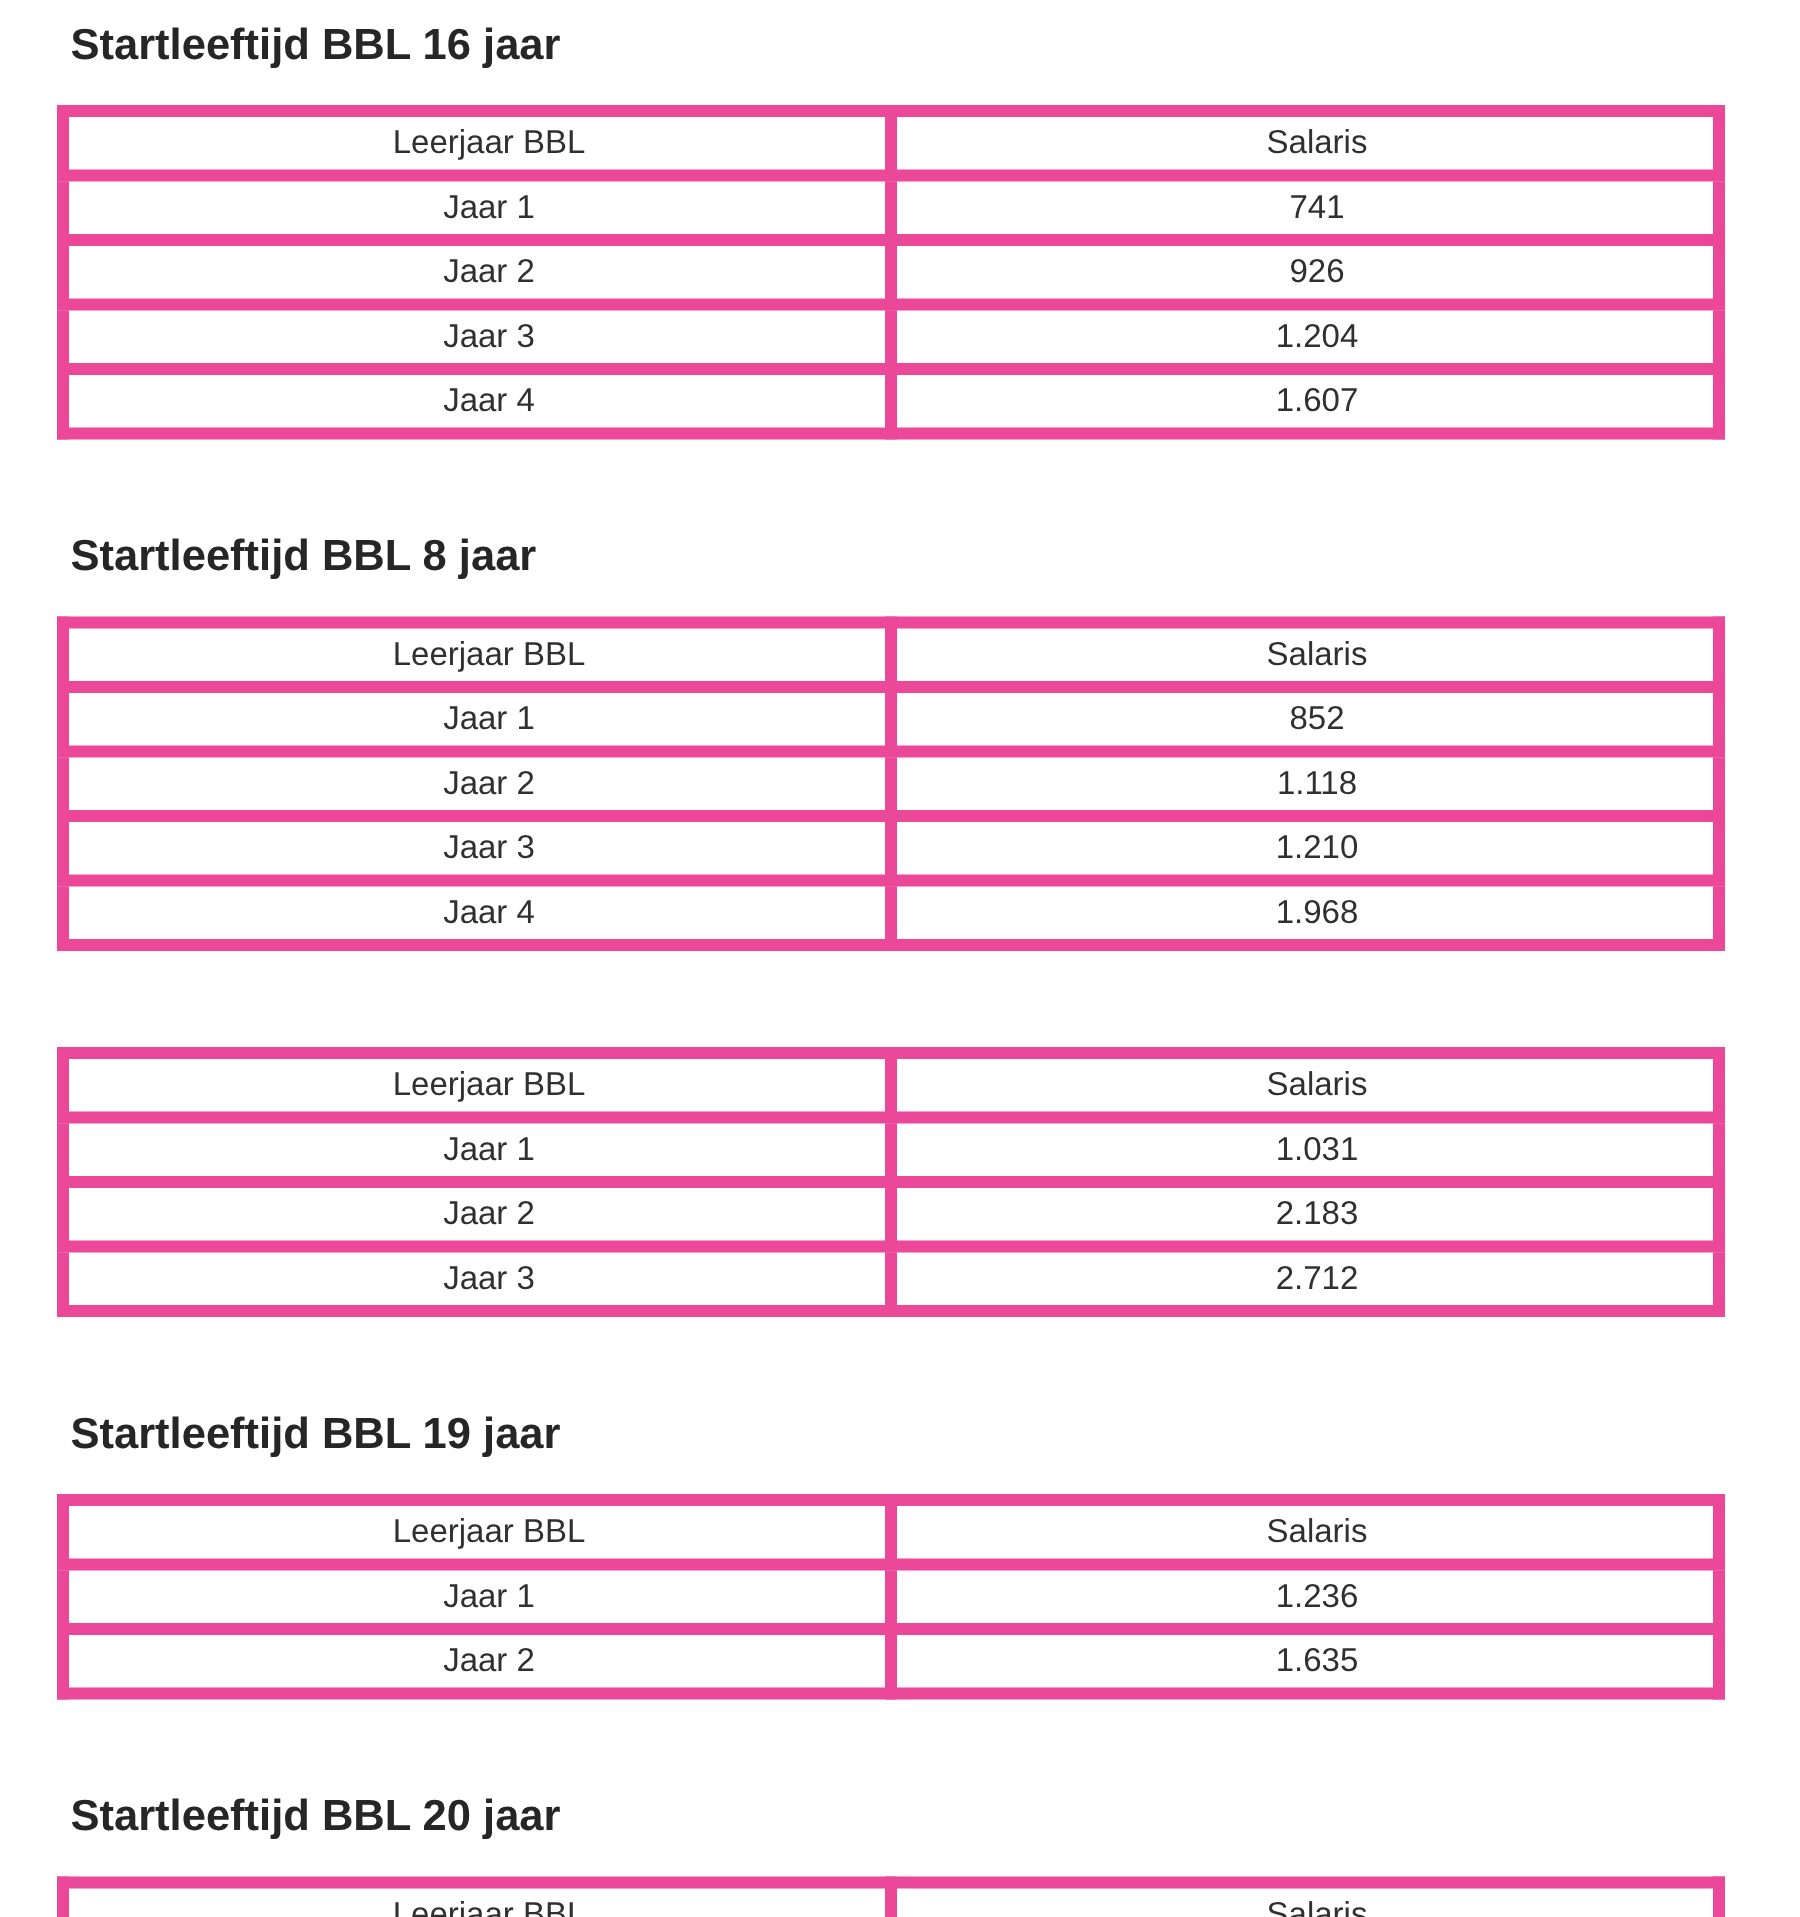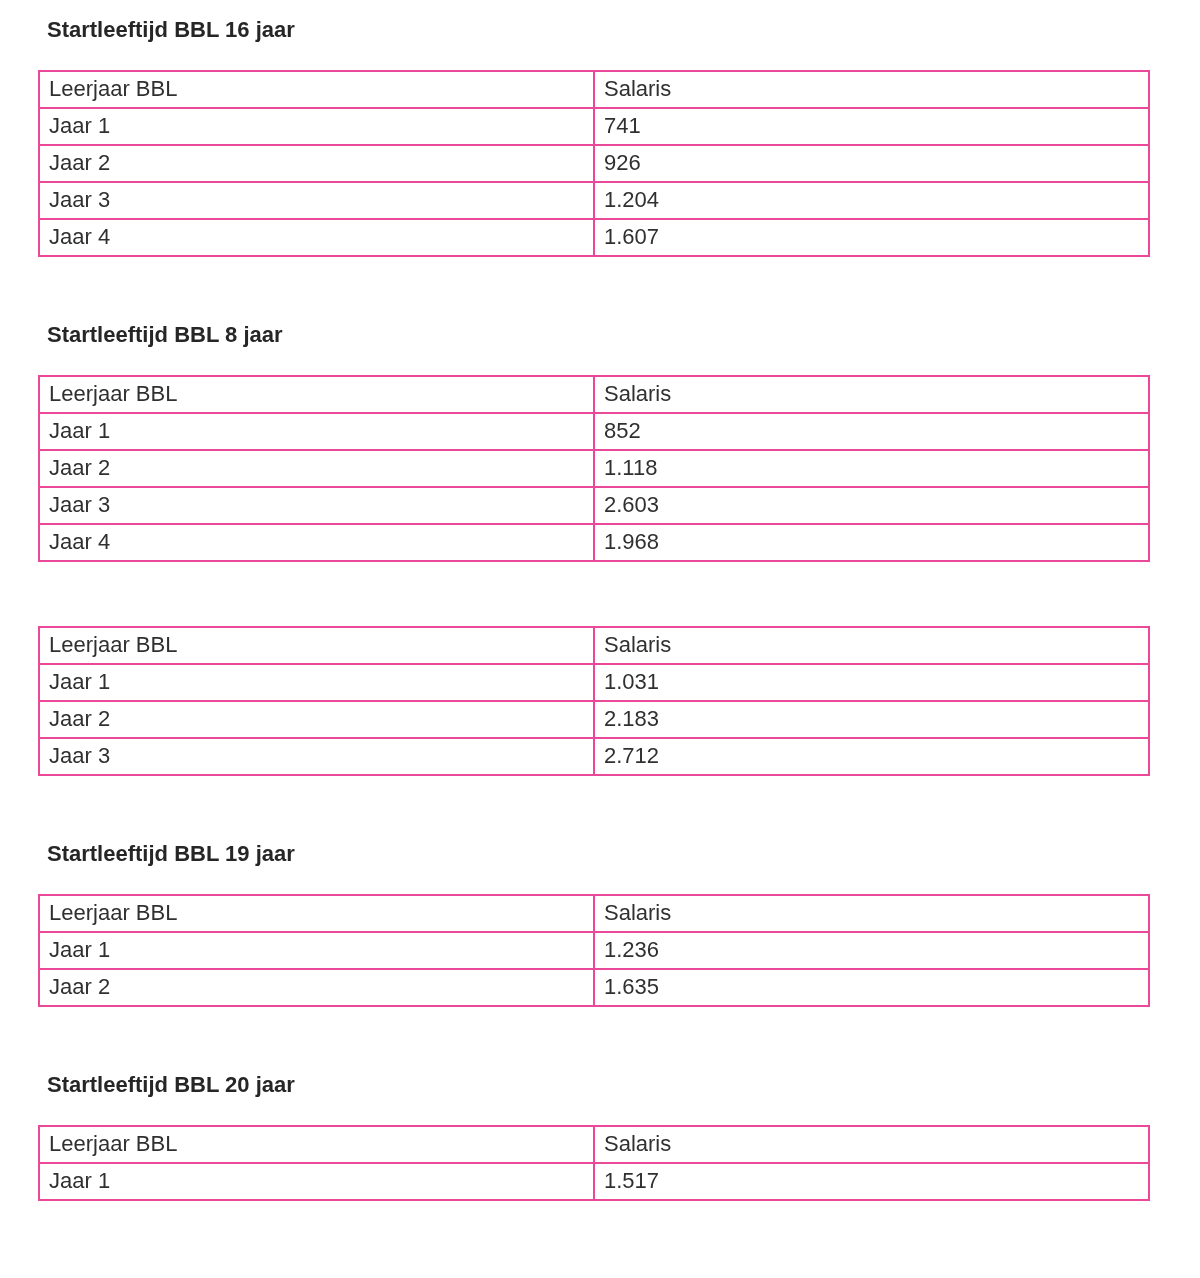--- a/index.html
+++ b/index.html
@@ -17,41 +17,41 @@
     background: #ffffff;
     overflow: hidden;
   }
   .bbl-section {
     margin: 0 0 64px 0;
   }
   .bbl-section:last-child {
     margin-bottom: 0;
   }
   .section-title {
-    font-size: 22px;
+    font-size: 29px;
     line-height: 28px;
     font-weight: bold;
     color: #262626;
     margin: 0 0 26px 9px;
     font-family: "Liberation Sans", "DejaVu Sans", sans-serif;
   }
   table.salary-table {
     width: 1112px;
     border-collapse: collapse;
     table-layout: fixed;
   }
   table.salary-table th,
   table.salary-table td {
-    border: 2px solid #ec4899;
+    border: 8px solid #ec4899;
     font-size: 22px;
     line-height: 28px;
     font-weight: normal;
-    text-align: left;
+    text-align: center;
     vertical-align: middle;
-    padding: 3px 8px 4px 9px;
+    padding: 3px 8px 4px 24px;
     color: #303030;
     white-space: nowrap;
     overflow: hidden;
   }
   col.col-left  { width: 50%; }
   col.col-right { width: 50%; }
 </style>
 </head>
 <body>
 
@@ -108,21 +108,21 @@
         <tr>
           <td>Jaar 1</td>
           <td>852</td>
         </tr>
         <tr>
           <td>Jaar 2</td>
           <td>1.118</td>
         </tr>
         <tr>
           <td>Jaar 3</td>
-          <td>2.603</td>
+          <td>1.210</td>
         </tr>
         <tr>
           <td>Jaar 4</td>
           <td>1.968</td>
         </tr>
       </tbody>
     </table>
   </div>
 
   <div class="bbl-section">

